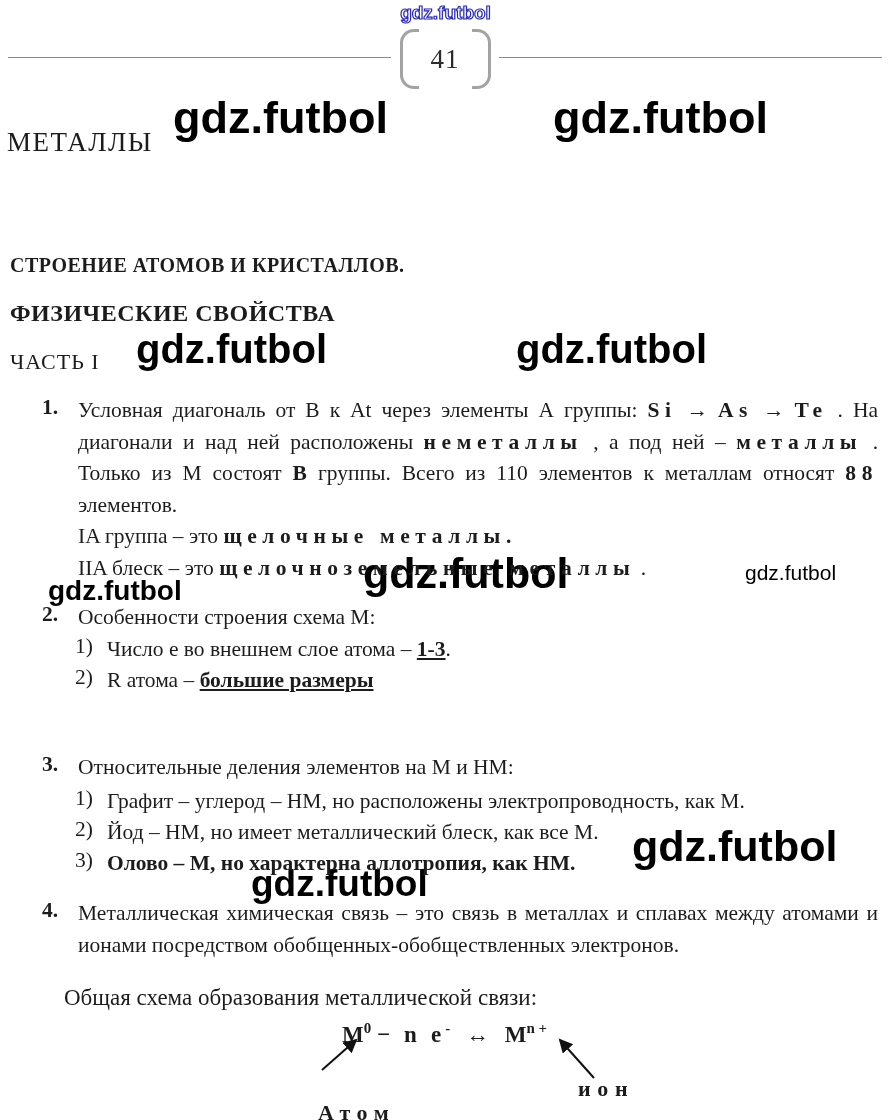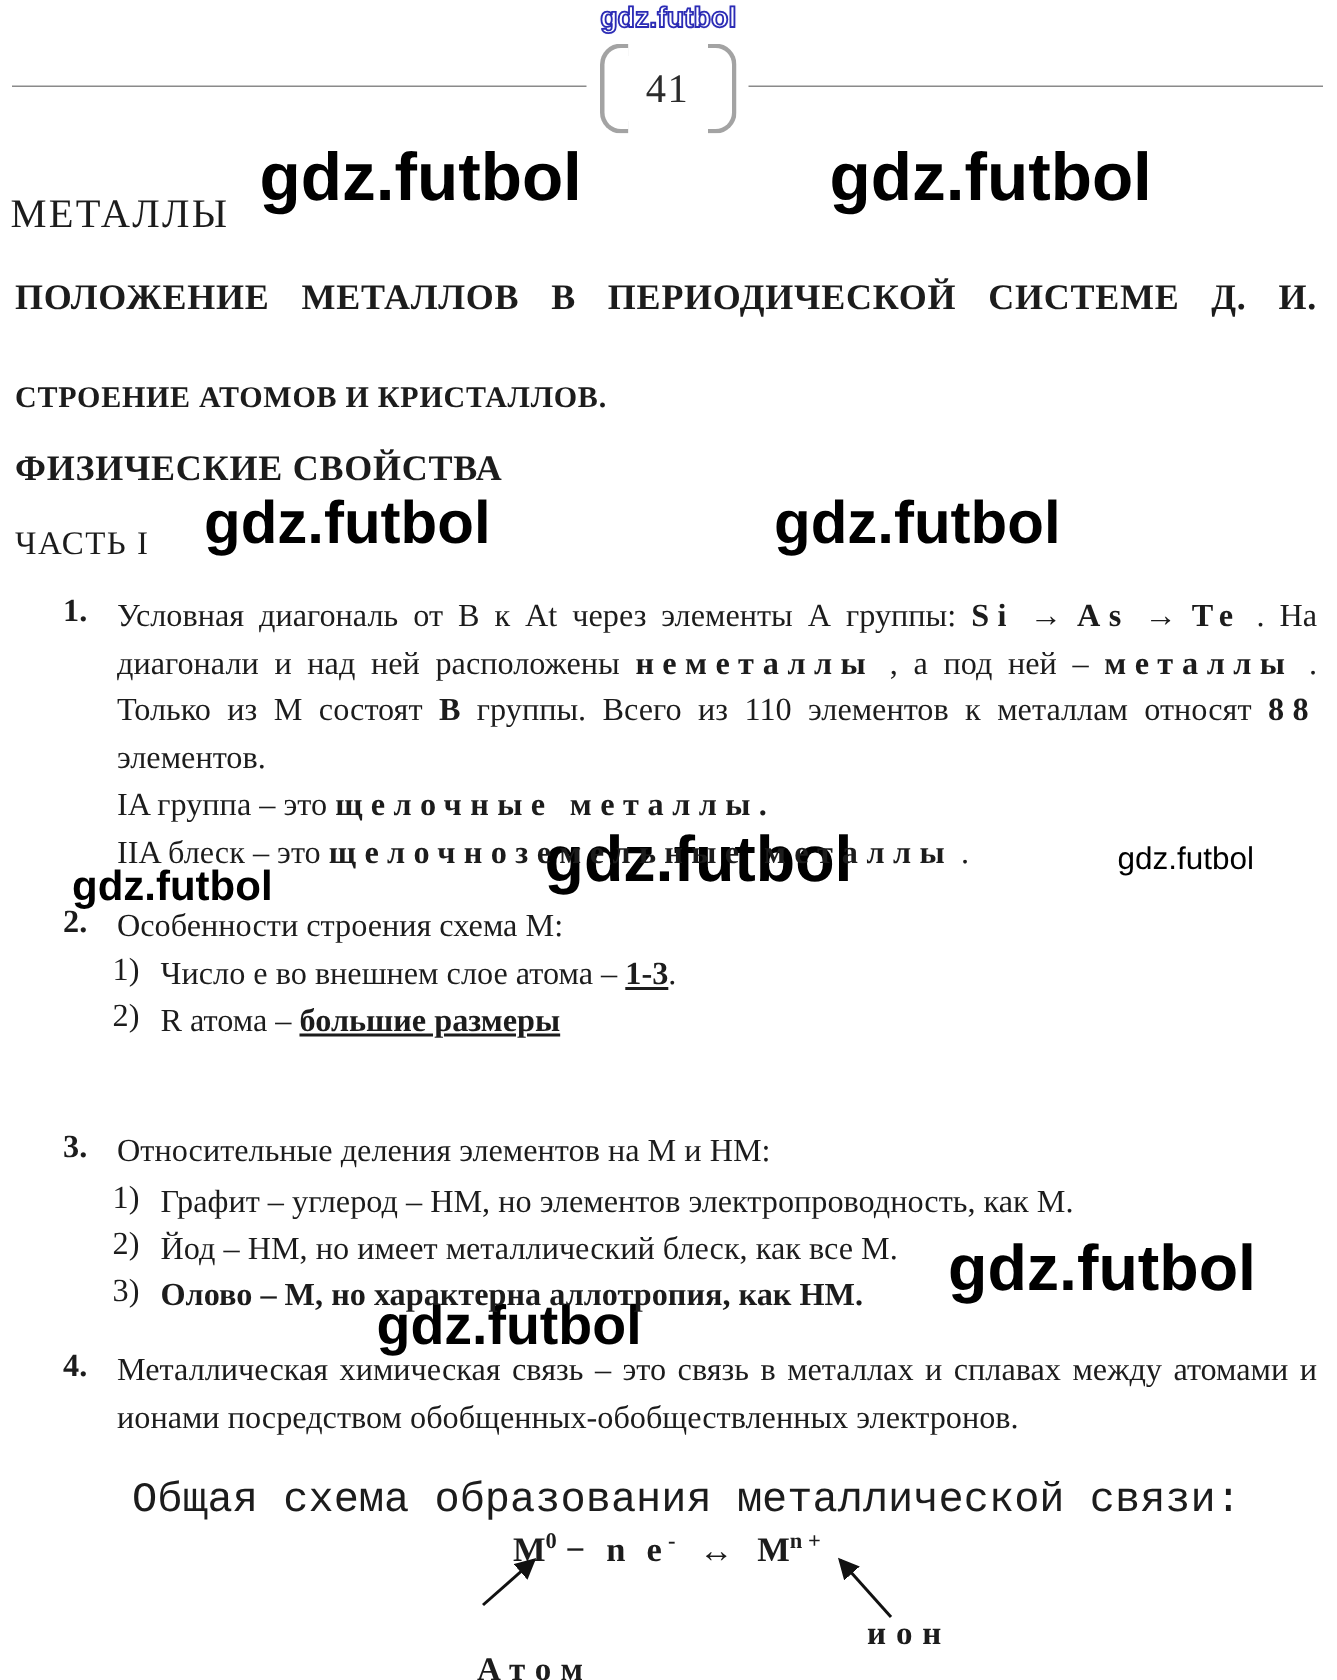--- a/index.html
+++ b/index.html
@@ -44,21 +44,21 @@
   .h2{top:254px;left:10px;font-size:20px;font-weight:700;letter-spacing:.5px;text-align:right;}
   .h3{top:300px;left:10px;font-size:24px;font-weight:700;letter-spacing:.5px;}
   .part{top:349px;left:10px;font-size:22px;letter-spacing:1px;}
   
   .inum{position:absolute;left:42px;font-size:21.5px;font-weight:700;}
   .itext{position:absolute;left:78px;width:800px;font-size:21.5px;line-height:31.5px;}
   .just{text-align:justify;}
   .snum{position:absolute;left:75px;font-size:21.5px;}
   .stext{position:absolute;left:107px;width:771px;font-size:21.5px;line-height:31.5px;}
   
-  .schema-caption{top:985px;left:88px;font-size:28px;font-family:Liberation Mono, monospace;}
+  .schema-caption{top:985px;left:64px;font-size:23px;}
   .formula{top:1020px;left:342px;font-size:23px;font-weight:700;white-space:nowrap;}
   .formula sup{font-size:15px;font-weight:700;}
   .formula .farrow{font-weight:400;padding:0 10px;}
   .fls{letter-spacing:.18em;}
   .flabel{position:absolute;top:1076px;font-size:22px;font-weight:700;letter-spacing:.3em;}
   .flabel.atom{left:318px;margin-top:24px;}
   .flabel.ion{left:578px;}
   .arrows{position:absolute;left:0;top:0;width:891px;height:1120px;pointer-events:none;}
 </style>
 </head>
@@ -77,42 +77,41 @@
 <div class="wm wm3">gdz.futbol</div>
 <div class="wm wm4">gdz.futbol</div>
 <div class="wm wm5">gdz.futbol</div>
 <div class="wm wm6">gdz.futbol</div>
 <div class="wm wm7">gdz.futbol</div>
 <div class="wm wm8">gdz.futbol</div>
 <div class="wm wm9">gdz.futbol</div>
 
 <div class="abs title">МЕТАЛЛЫ</div>
 <div class="abs h1">
-  <div class="jline">ПОЛОЖЕНИЕ МЕТАЛЛОВ В ПЕРИОДИЧЕСКОЙ СИСТЕМЕ Д. И.</div>
 </div>
 <div class="abs h2">СТРОЕНИЕ АТОМОВ И КРИСТАЛЛОВ.</div>
 <div class="abs h3">ФИЗИЧЕСКИЕ СВОЙСТВА</div>
 <div class="abs part">ЧАСТЬ I</div>
 
 <div class="inum" style="top:395px;">1.</div>
 <div class="itext just" style="top:395px;"><span>Условная диагональ от В к At через элементы А группы: </span><span style="font-weight: 700; letter-spacing: 0.26em;">Si</span><span style="font-weight: 700;"> → </span><span style="font-weight: 700; letter-spacing: 0.26em;">As</span><span style="font-weight: 700;"> → </span><span style="font-weight: 700; letter-spacing: 0.26em;">Te</span><span> . На диагонали и над ней расположены </span><span style="font-weight: 700; letter-spacing: 0.26em;">неметаллы</span><span> , а под ней – </span><span style="font-weight: 700; letter-spacing: 0.26em;">металлы</span><span> . Только из М состоят </span><span style="font-weight: 700;">В</span><span>  группы. Всего из 110 элементов к металлам относят </span><span style="font-weight: 700; letter-spacing: 0.26em;">88</span><span> элементов.</span></div>
 <div class="itext" style="top:521px;"><span>IA группа – это </span><span style="font-weight: 700; letter-spacing: 0.26em;">щелочные металлы.</span></div>
 <div class="itext" style="top:553px;"><span>IIA блеск – это </span><span style="font-weight: 700; letter-spacing: 0.26em;">щелочноземельные металлы</span><span> .</span></div>
 
 <div class="inum" style="top:602px;">2.</div>
 <div class="itext" style="top:602px;">Особенности строения схема М:</div>
 <div class="snum" style="top:634px;">1)</div>
 <div class="stext" style="top:634px;font-family:Liberation Serif, serif;"><span>Число е во внешнем слое атома – </span><span style="font-weight: 700; text-decoration: underline;">1-3</span><span>.</span></div>
 <div class="snum" style="top:665px;">2)</div>
 <div class="stext" style="top:665px;"><span>R атома – </span><span style="font-weight: 700; text-decoration: underline;">большие размеры</span></div>
 
 <div class="inum" style="top:752px;">3.</div>
 <div class="itext" style="top:752px;">Относительные деления элементов на М и НМ:</div>
 <div class="snum" style="top:786px;">1)</div>
-<div class="stext" style="top:786px;">Графит – углерод – НМ, но элементов электропроводность, как М.</div>
+<div class="stext" style="top:786px;">Графит – углерод – НМ, но расположены электропроводность, как М.</div>
 <div class="snum" style="top:817px;">2)</div>
 <div class="stext" style="top:817px;">Йод – НМ, но имеет металлический блеск, как все М.</div>
 <div class="snum" style="top:848px;">3)</div>
 <div class="stext" style="top:848px;font-weight:bold;">Олово – М, но характерна аллотропия, как НМ.</div>
 
 <div class="inum" style="top:898px;">4.</div>
 <div class="itext just" style="top:898px;">Металлическая химическая связь – это связь в металлах и сплавах между атомами и ионами посредством обобщенных-обобществленных электронов.</div>
 
 <div class="abs schema-caption">Общая схема образования металлической связи:</div>
 <div class="abs formula">

